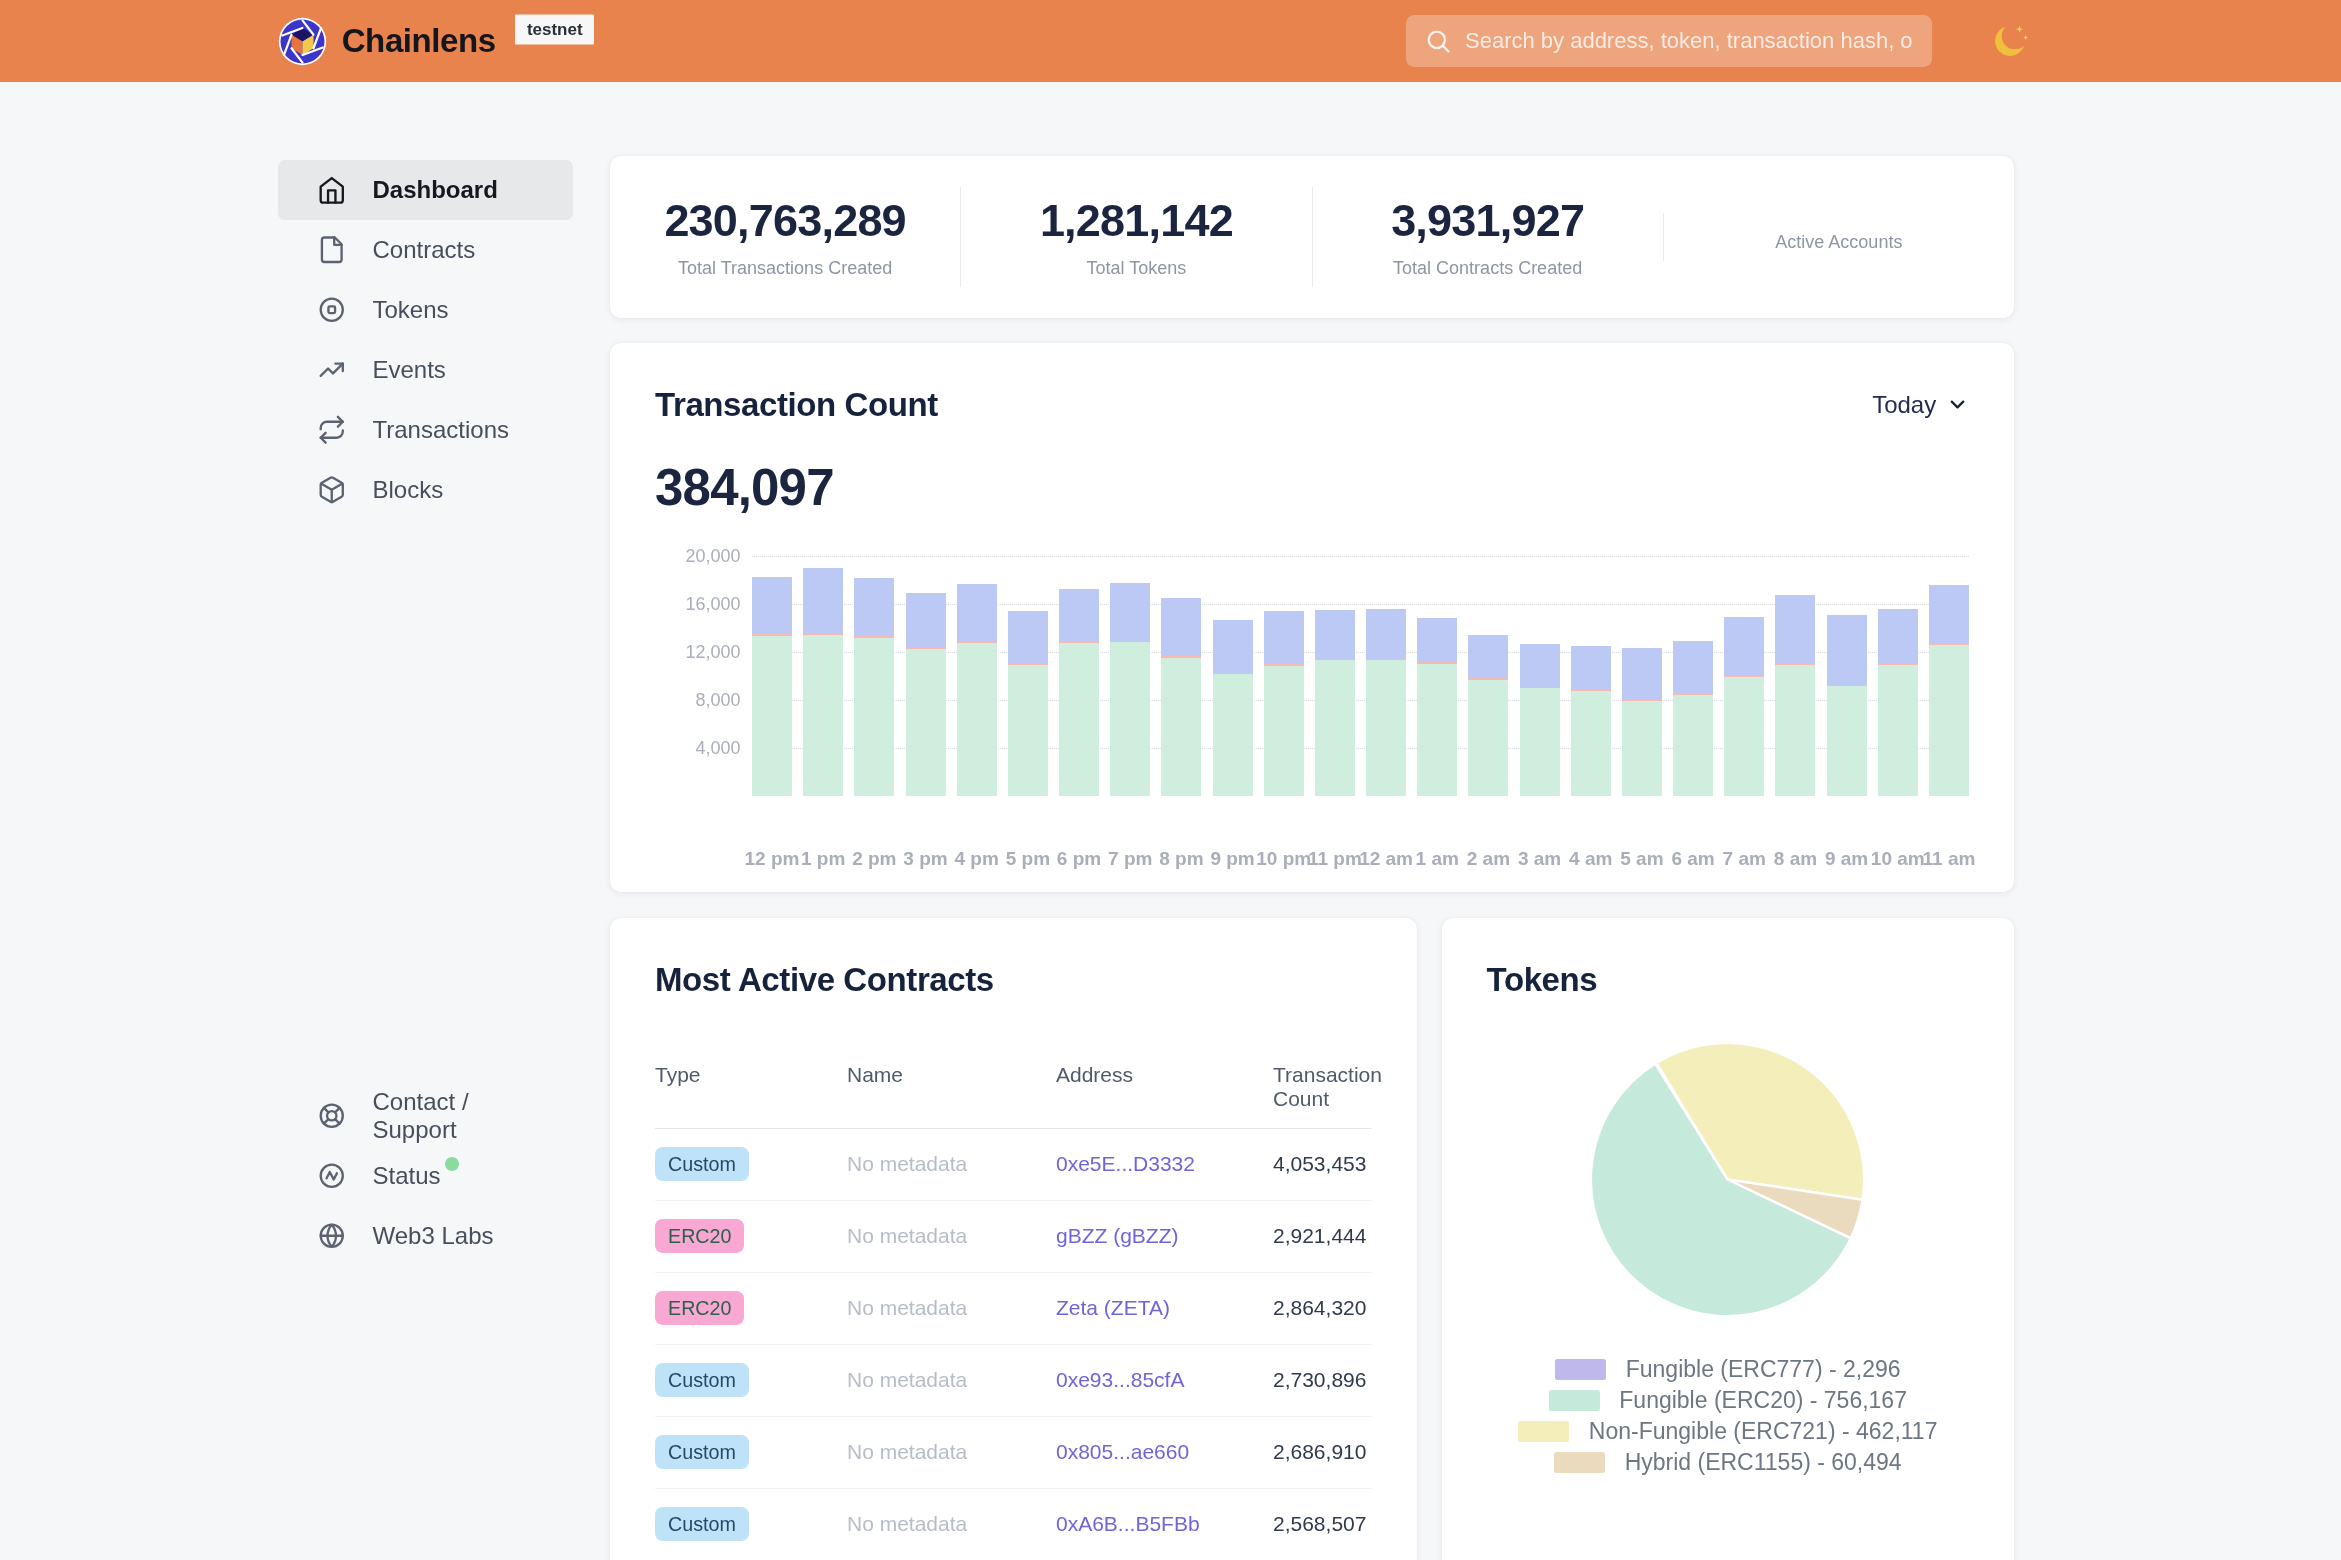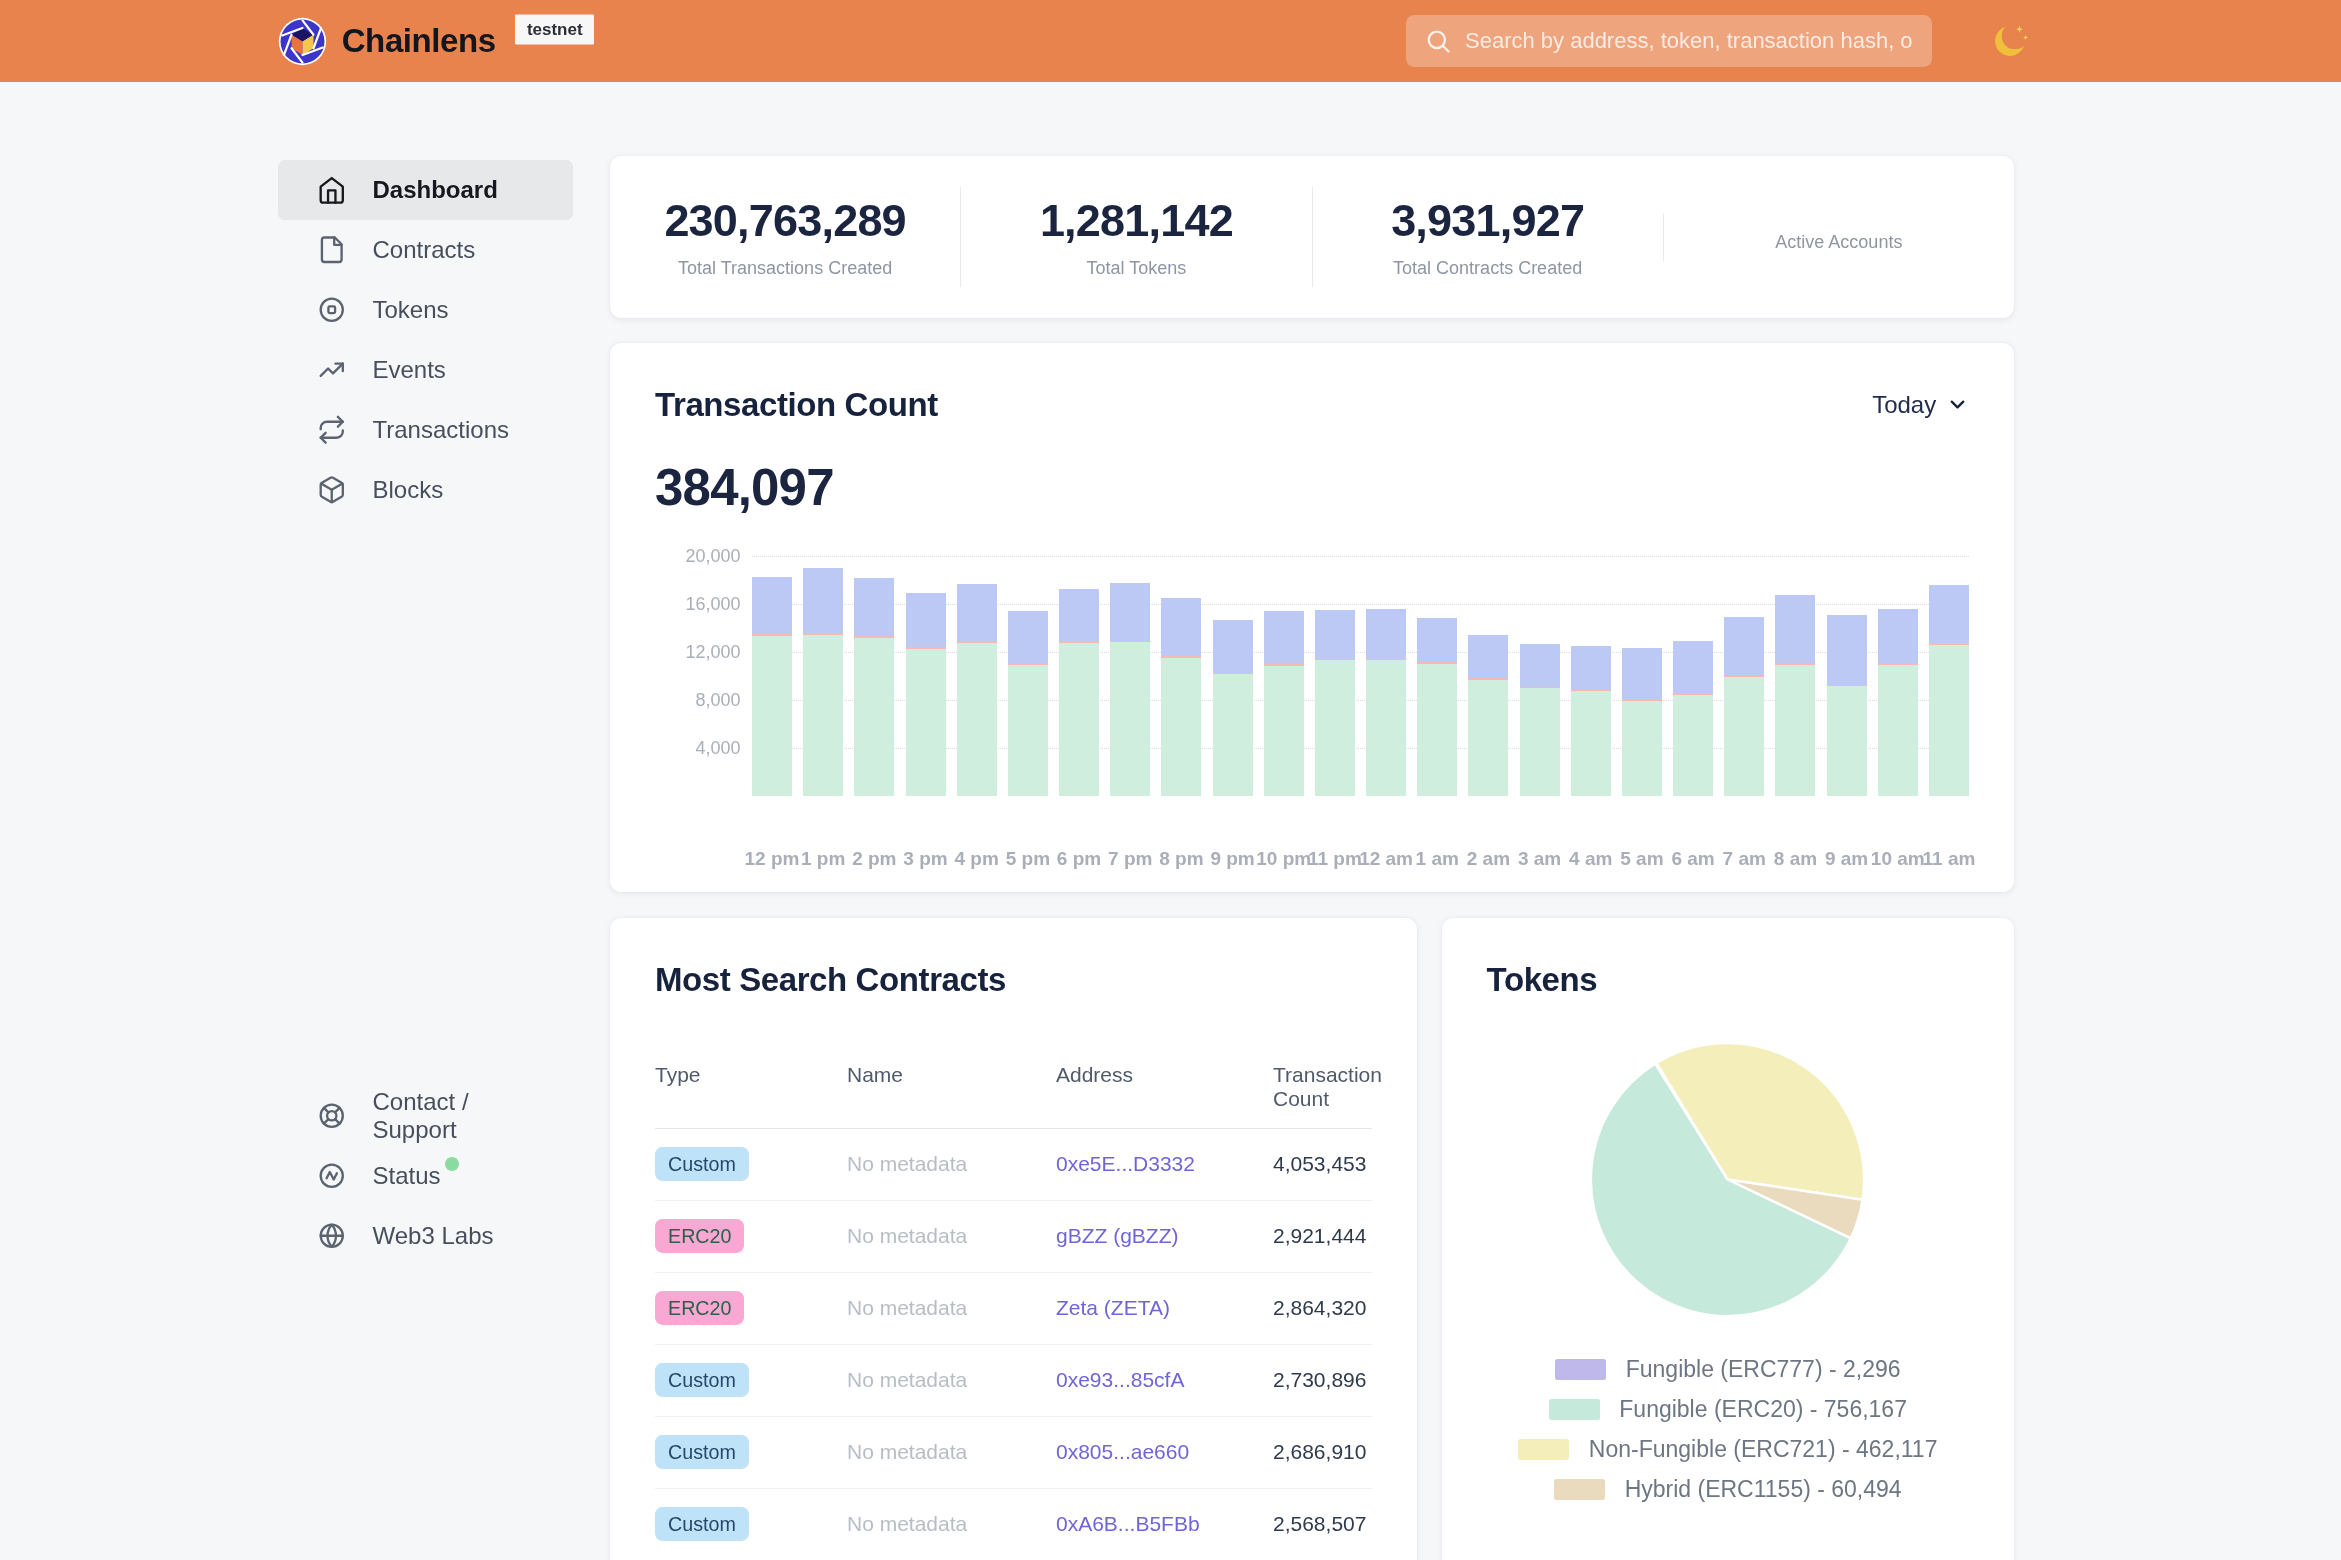--- a/index.html
+++ b/index.html
@@ -98,21 +98,21 @@
           border-radius:7.4px; }
   .badge.blue{ background:#bee3f8; color:#28476b; }
   .badge.green{ background:#f9a8d4; color:#2d5f4a; }
   .cell-name{ color:#b7bdc7; }
   .cell-addr a{ color:#6f65d8; text-decoration:none; cursor:pointer; }
   .cell-count{ color:#2f3a4c; }
   
   .tokens-card{ height:721px; padding:43px 45px; }
   .pie-wrap{ display:flex; justify-content:center; margin-top:39px; }
   .pie-wrap svg{ width:283px; height:283px; }
-  .legend{ margin-top:36px; display:flex; flex-direction:column; gap:14px; }
+  .legend{ margin-top:36px; display:flex; flex-direction:column; gap:5px; }
   .legend-row{ display:flex; align-items:center; justify-content:center; gap:19.7px;
                font-size:23px; color:#6d7683; height:26px; }
   .legend-swatch{ width:51px; height:20.5px; border-radius:2.5px; flex:none; }
 </style>
 </head>
 <body>
 
 <header class="topbar">
   <div class="brand-wrap">
     <svg class="brand-logo" viewBox="0 0 58 58">
@@ -473,21 +473,21 @@
             </div>
             <div class="x-tick">
               <span>11 am</span>
             </div>
           </div>
       </div>
     </section>
 
     <div class="bottom-row">
       <section class="card contracts-card">
-        <h2 class="card-title">Most Search Contracts</h2>
+        <h2 class="card-title">Most Active Contracts</h2>
         <div class="table-head" id="table-head">
             <div>Type</div>
             <div>Name</div>
             <div>Address</div>
             <div>Transaction Count</div>
           </div>
         <div id="table-body">
             <div class="table-row">
               <div><span class="badge blue">Custom</span></div>
               <div class="cell-name">No metadata</div>

